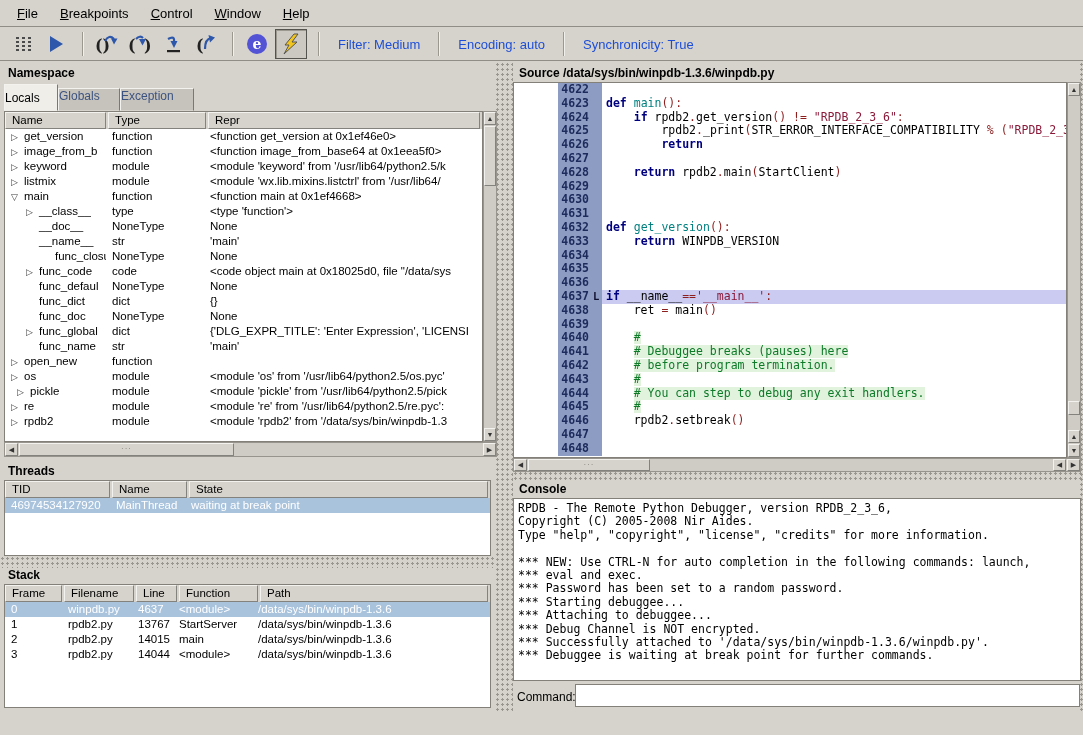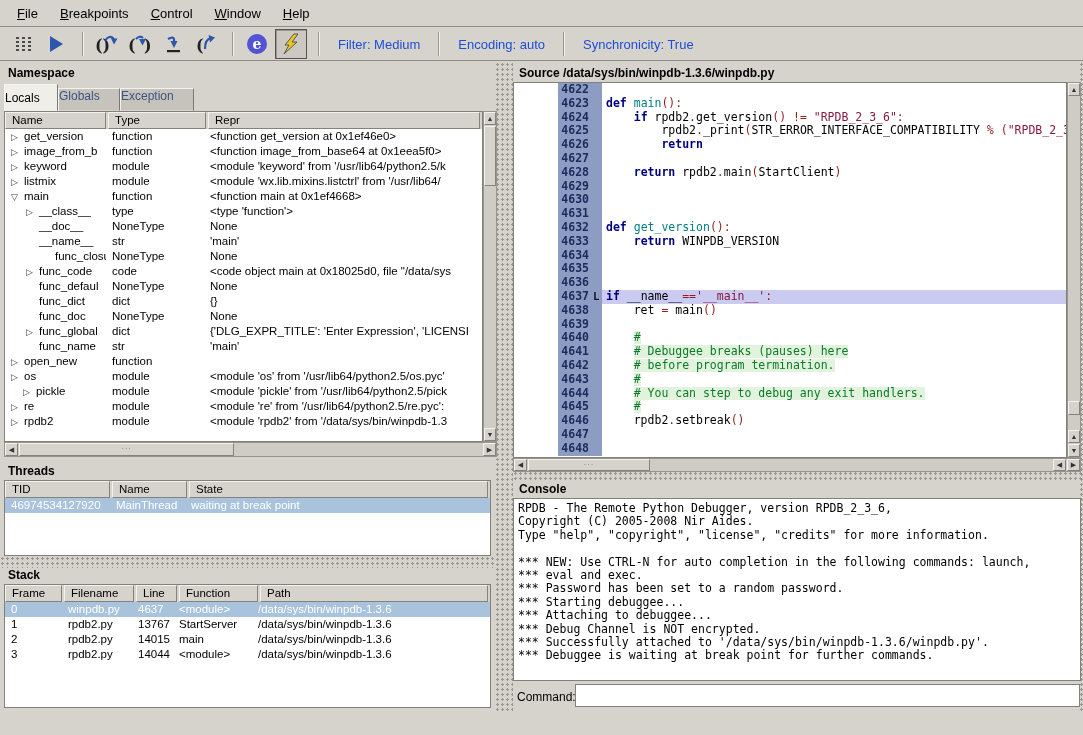--- a/index.html
+++ b/index.html
@@ -241,21 +241,21 @@
         <div class="lrow">
           <div class="lcell" style="width: 101px; padding-left: 0px;"><span style="display:inline-block;width:6px"></span><span class="tri">▷</span>open_new</div>
           <div class="lcell" style="width: 98px;">function</div>
         </div>
         <div class="lrow">
           <div class="lcell" style="width: 101px; padding-left: 0px;"><span style="display:inline-block;width:6px"></span><span class="tri">▷</span>os</div>
           <div class="lcell" style="width: 98px;">module</div>
           <div class="lcell" style="flex: 1 1 0%;">&lt;module 'os' from '/usr/lib64/python2.5/os.pyc'</div>
         </div>
         <div class="lrow">
-          <div class="lcell" style="width: 101px; padding-left: 12px;"><span style="display:inline-block;width:6px"></span><span class="tri">▷</span>pickle</div>
+          <div class="lcell" style="width: 101px; padding-left: 6px;"><span style="display:inline-block;width:6px"></span><span class="tri">▷</span>pickle</div>
           <div class="lcell" style="width: 98px;">module</div>
           <div class="lcell" style="flex: 1 1 0%;">&lt;module 'pickle' from '/usr/lib64/python2.5/pick</div>
         </div>
         <div class="lrow">
           <div class="lcell" style="width: 101px; padding-left: 0px;"><span style="display:inline-block;width:6px"></span><span class="tri">▷</span>re</div>
           <div class="lcell" style="width: 98px;">module</div>
           <div class="lcell" style="flex: 1 1 0%;">&lt;module 're' from '/usr/lib64/python2.5/re.pyc':</div>
         </div>
         <div class="lrow">
           <div class="lcell" style="width: 101px; padding-left: 0px;"><span style="display:inline-block;width:6px"></span><span class="tri">▷</span>rpdb2</div>

